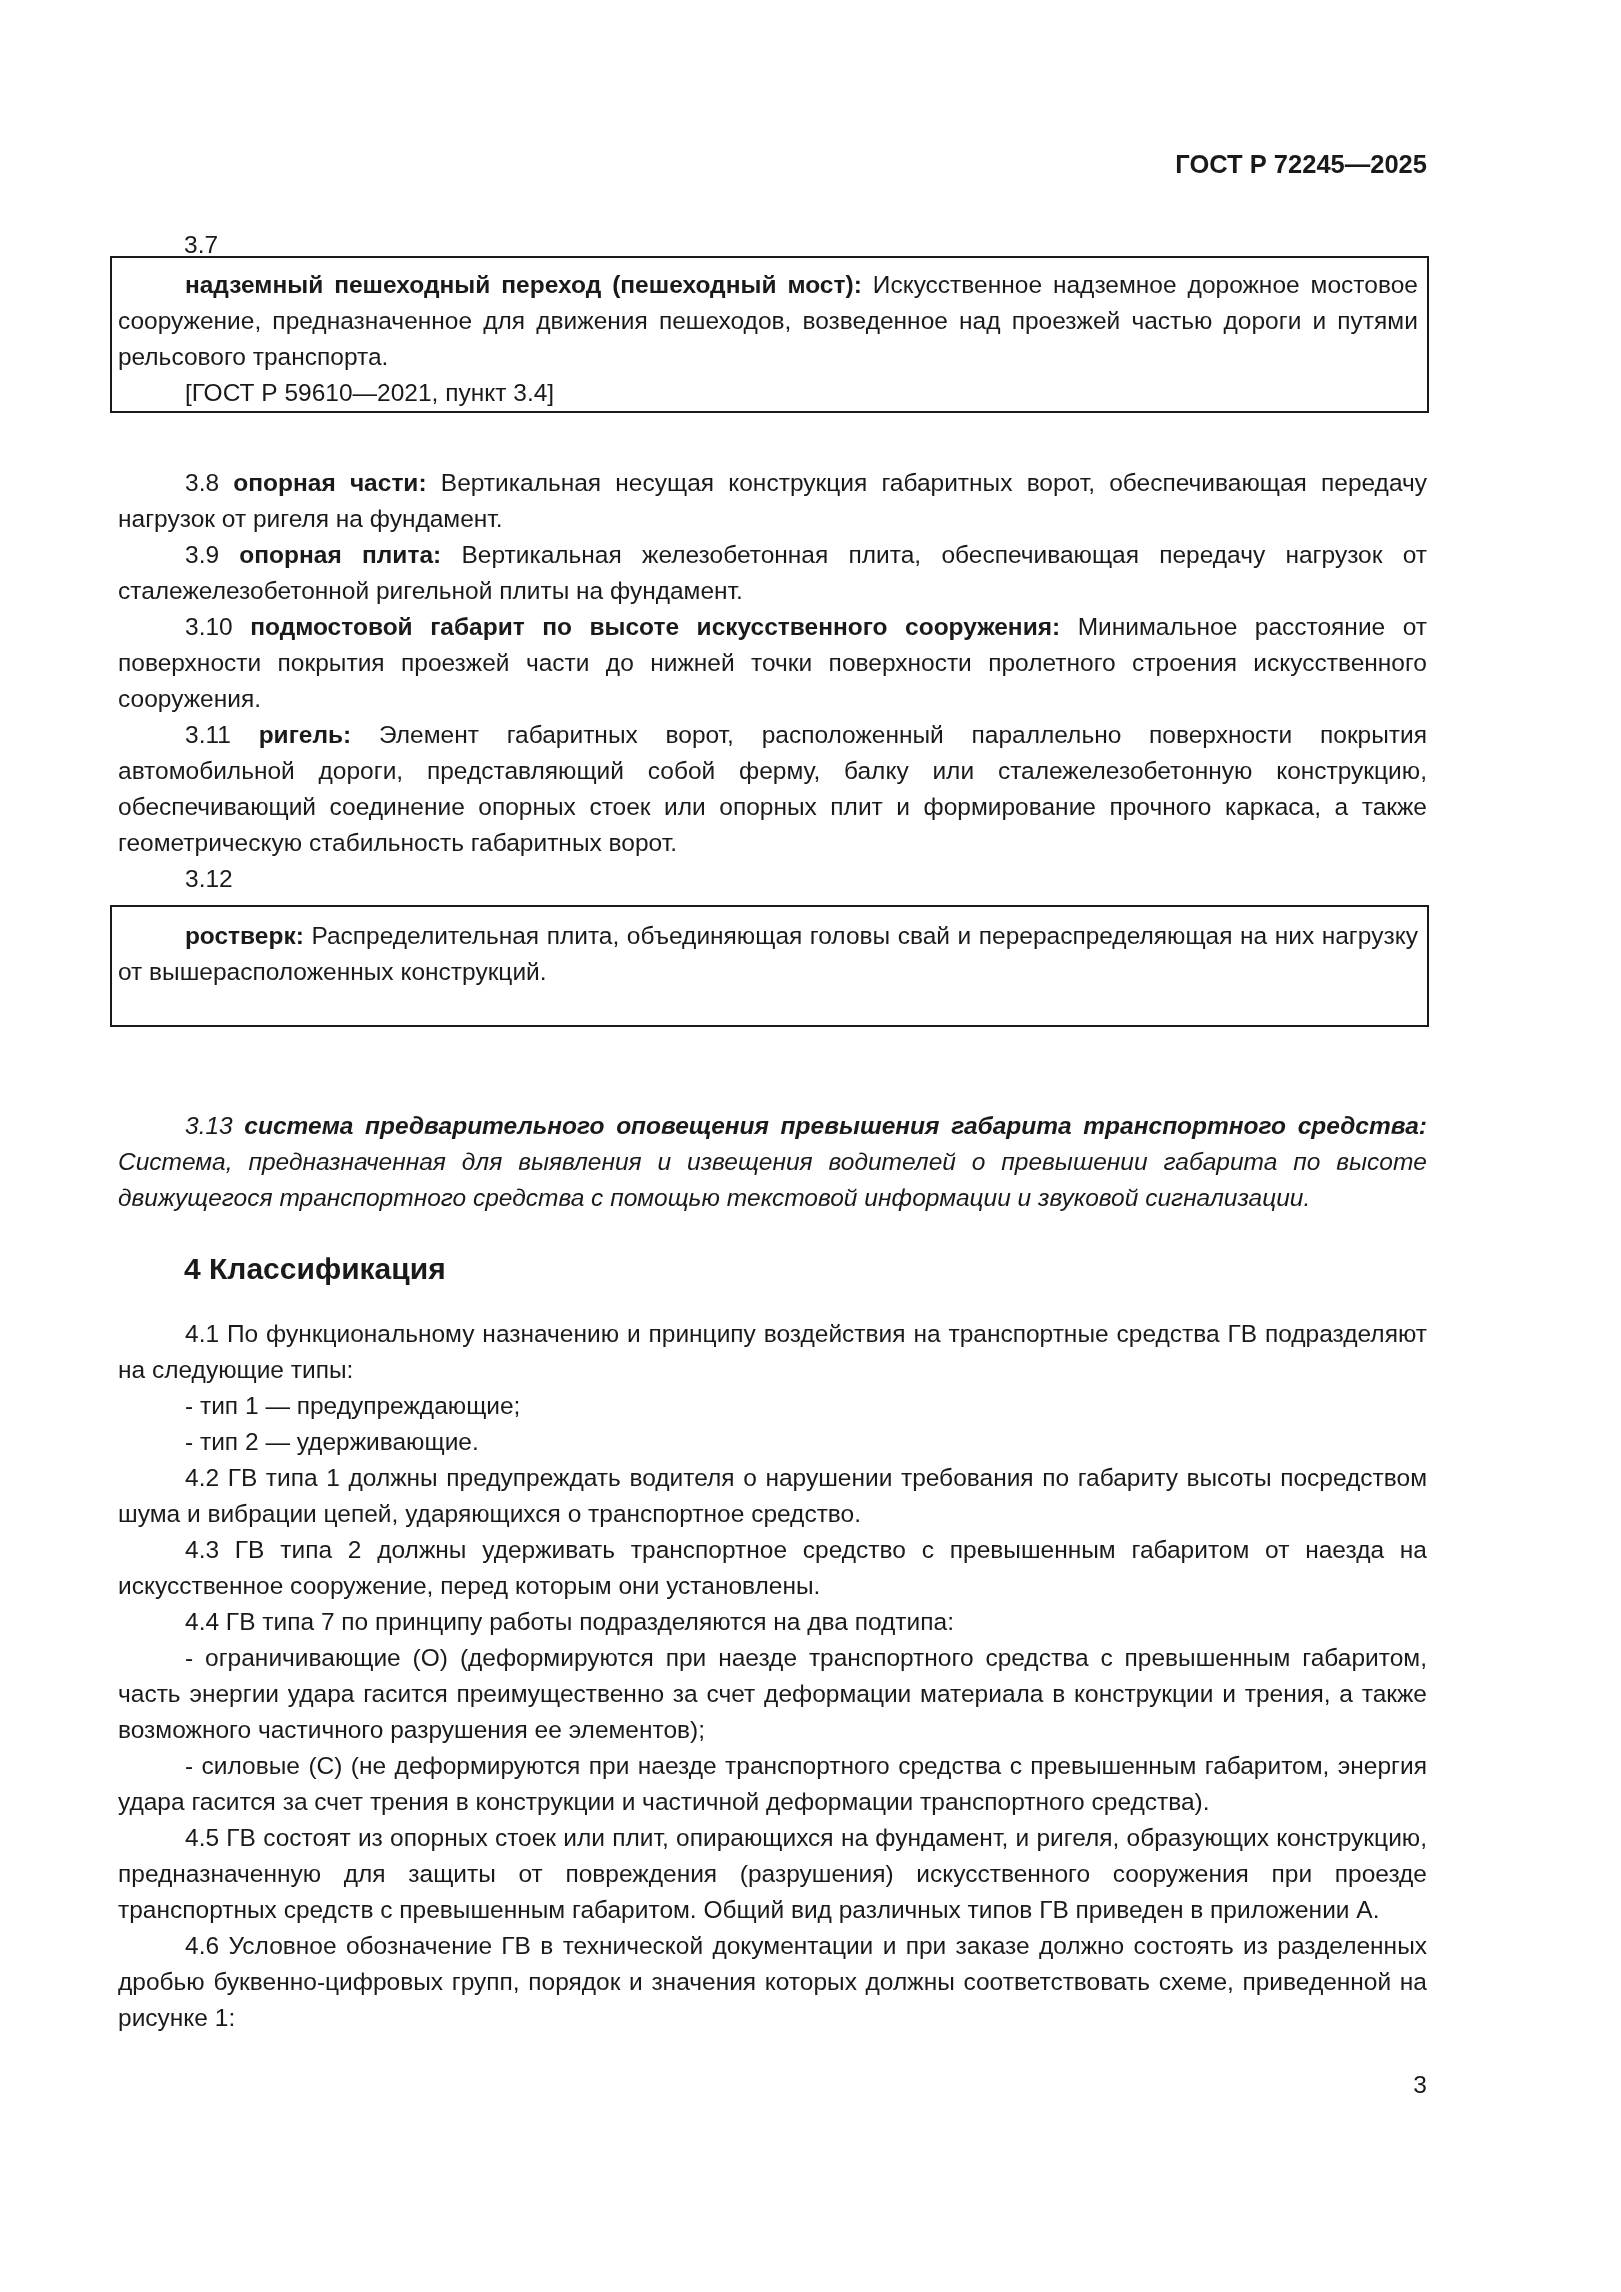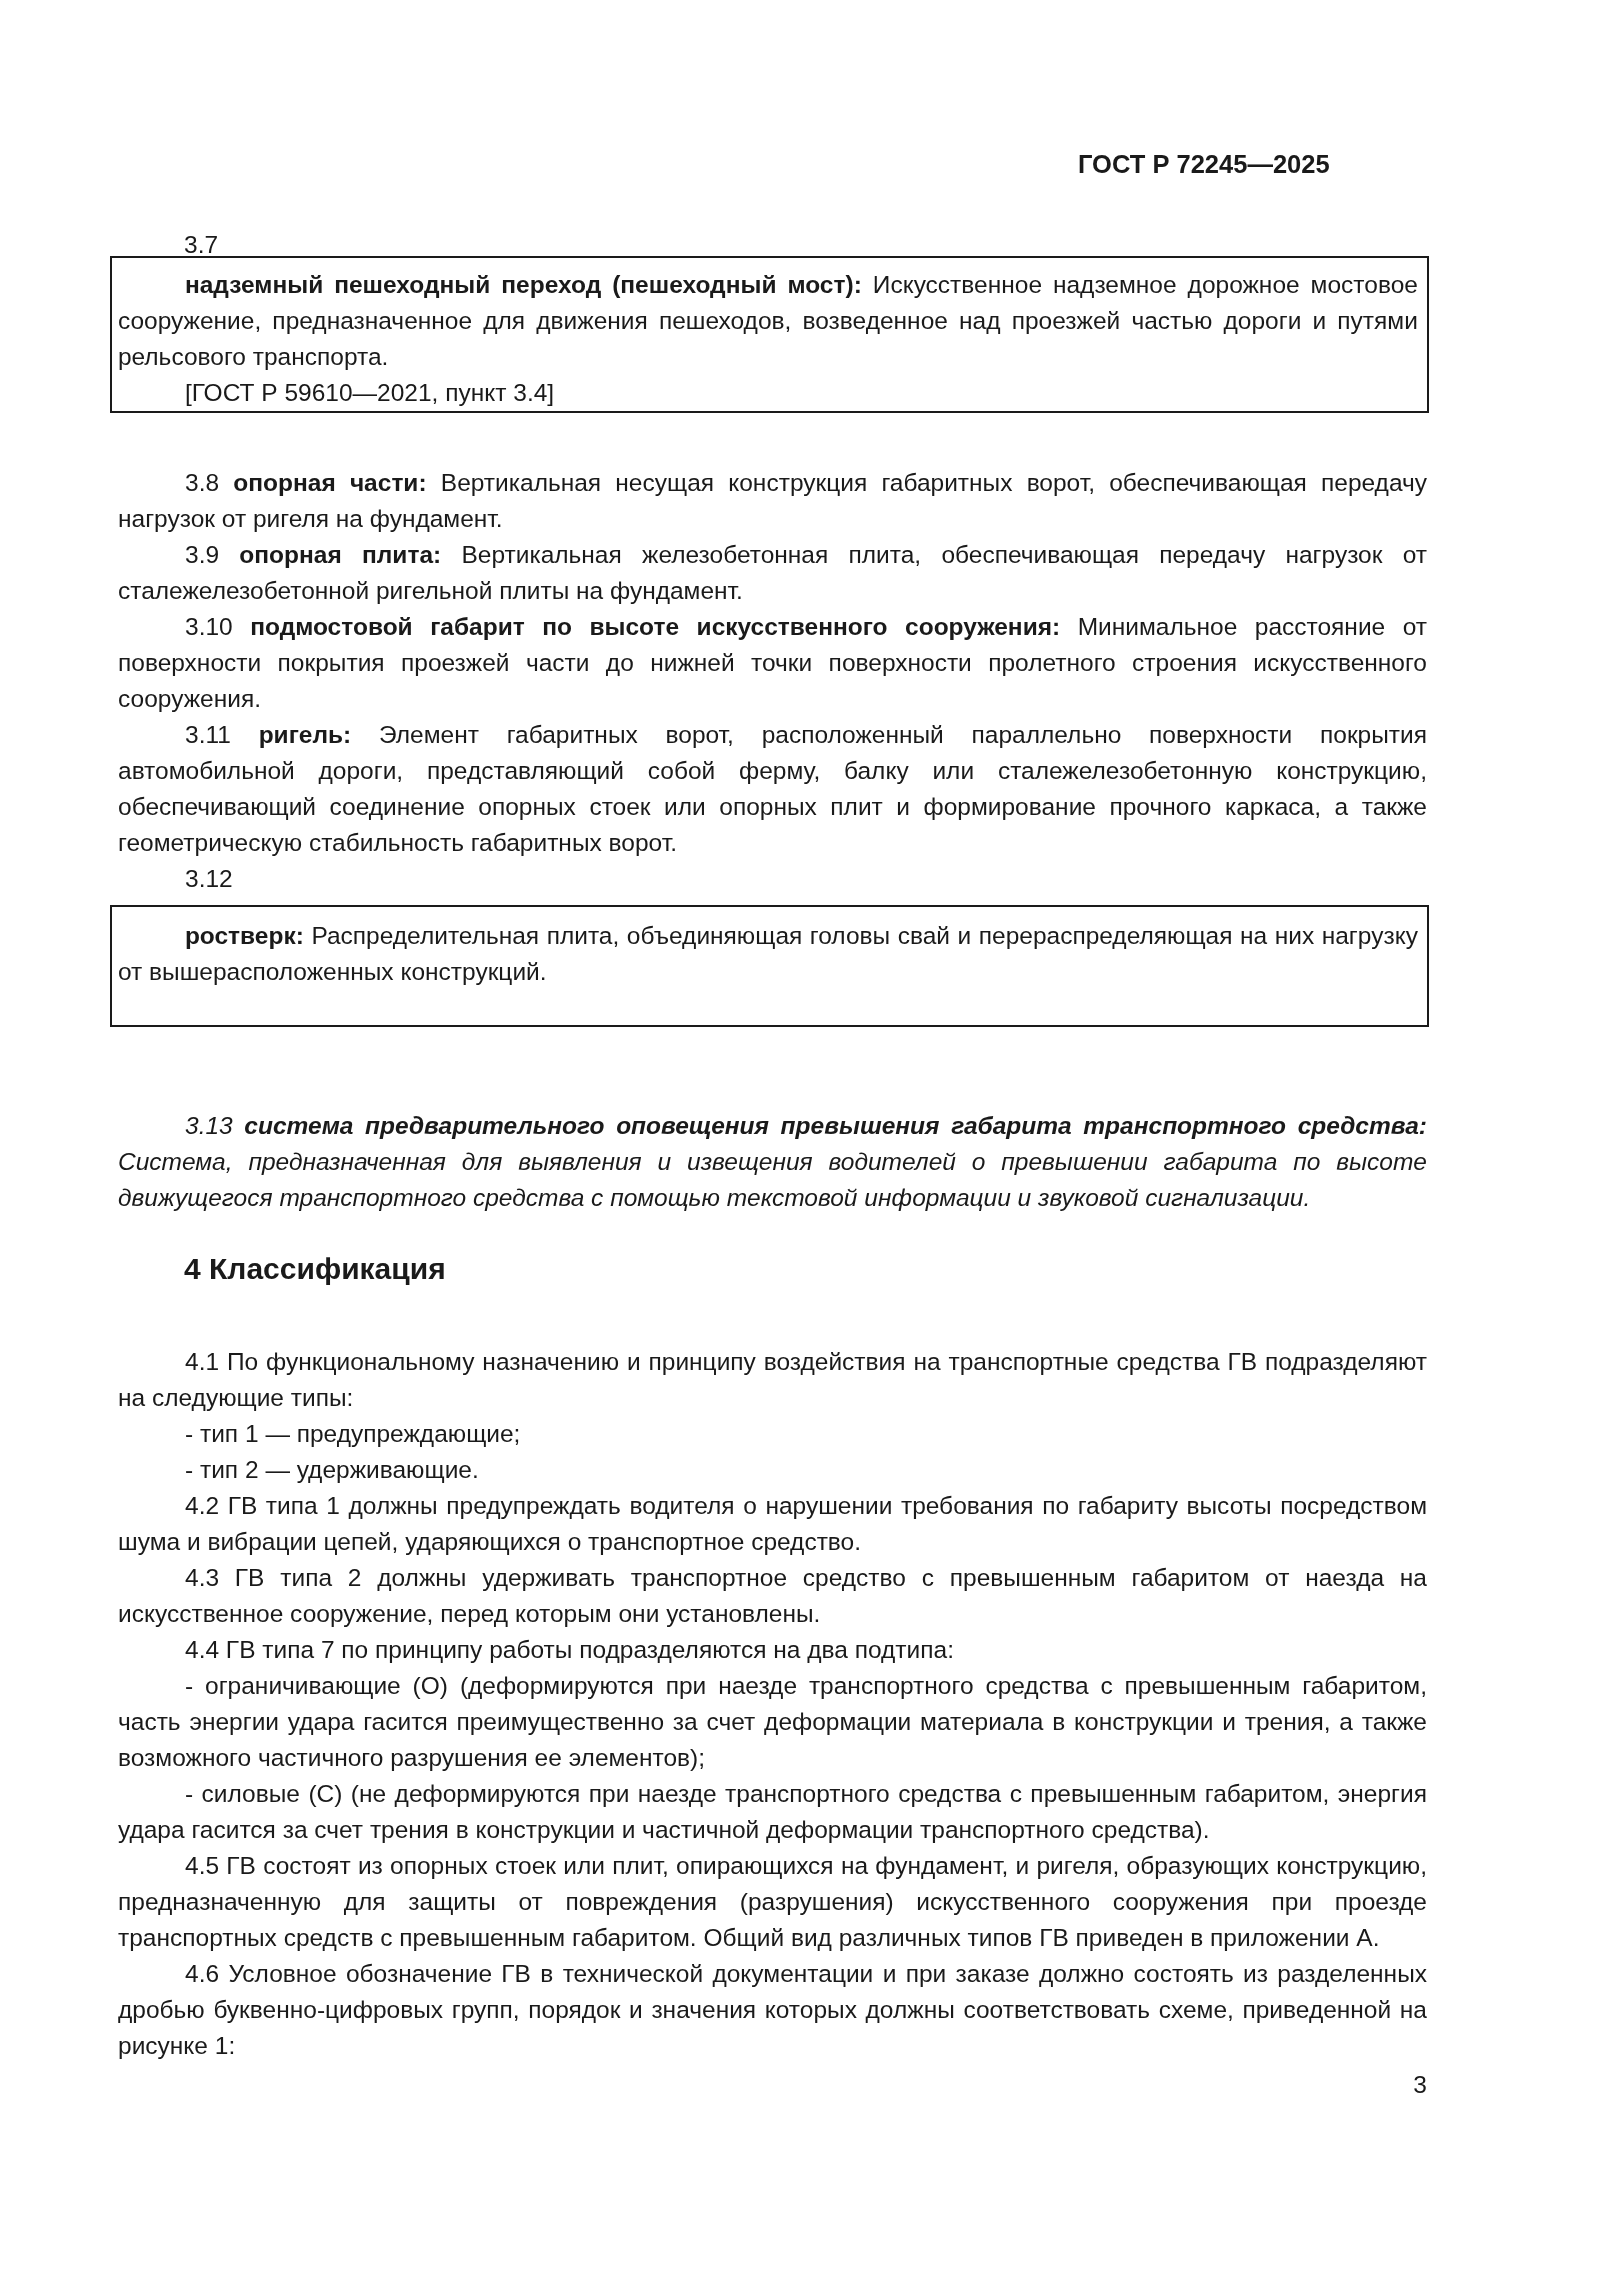--- a/index.html
+++ b/index.html
@@ -1,19 +1,19 @@
 <!DOCTYPE html>
 <html><head>
 <meta charset="utf-8">
 <style>
   html, body { margin: 0; padding: 0; background: #ffffff; }
   body { width: 1621px; height: 2293px; position: relative; overflow: hidden;
          font-family: "Liberation Sans", "DejaVu Sans", sans-serif; color: #1a1a1a; }
   .abs { position: absolute; }
-  .header { left: 1078px; width: 1329px; top: 149px; text-align: left; width: 349px;
+  .header { left: 1078px; width: 1329px; top: 149px; text-align: right; width: 349px;
             font-weight: bold; font-size: 25.5px; line-height: 31px; }
   .para { position: absolute; left: 118px; width: 1309px; font-size: 24.5px; line-height: 36px;
           text-align: justify; }
   .para p { margin: 0; text-indent: 67px; text-align: justify; }
   .para p.last-left { text-align-last: left; }
   .label { position: absolute; left: 184px; font-size: 24.5px; line-height: 36px; text-align: center; }
   .box { position: absolute; left: 110px; width: 1315px; border: 2.9px solid #1a1a1a; }
   .box .inner { position: absolute; left: 5.9px; width: 1300px; font-size: 24.5px; line-height: 36px; }
   .box p { margin: 0; text-indent: 67px; text-align: justify; text-align-last: left; }
   b { font-weight: bold; }
@@ -48,21 +48,21 @@
     <p><b>ростверк:</b><span> Распределительная плита, объединяющая головы свай и перераспределяющая на них нагрузку от вышерасположенных конструкций.</span></p>
   </div>
 </div>
 
 <div class="para" style="top:1108px;font-style:italic;">
   <p class="last-left"><span>3.13</span> <b>система предварительного оповещения превышения габарита транспортного сред­ства:</b><span> Система, предназначенная для выявления и извещения водителей о превышении габарита по высоте движущегося транспортного средства с помощью текстовой информации и звуковой сигнали­зации.</span></p>
 </div>
 
 <div class="heading">4  Классификация</div>
 
-<div class="para" style="top:1344px;">
+<div class="para" style="top:1316px;">
   <p class="last-left">4.1  По функциональному назначению и принципу воздействия на транспортные средства ГВ под­разделяют на следующие типы:</p>
   <p class="last-left">- тип 1 — предупреждающие;</p>
   <p class="last-left">- тип 2 — удерживающие.</p>
   <p class="last-left">4.2  ГВ типа 1 должны предупреждать водителя о нарушении требования по габариту высоты по­средством шума и вибрации цепей, ударяющихся о транспортное средство.</p>
   <p class="last-left">4.3  ГВ типа 2 должны удерживать транспортное средство с превышенным габаритом от наезда на искусственное сооружение, перед которым они установлены.</p>
   <p class="last-left">4.4  ГВ типа 7 по принципу работы подразделяются на два подтипа:</p>
   <p class="last-left">- ограничивающие (О) (деформируются при наезде транспортного средства с превышенным габа­ритом, часть энергии удара гасится преимущественно за счет деформации материала в конструкции и трения, а также возможного частичного разрушения ее элементов);</p>
   <p class="last-left">- силовые (С) (не деформируются при наезде транспортного средства с превышенным габаритом, энергия удара гасится за счет трения в конструкции и частичной деформации транспортного средства).</p>
   <p class="last-left">4.5  ГВ состоят из опорных стоек или плит, опирающихся на фундамент, и ригеля, образующих конструкцию, предназначенную для защиты от повреждения (разрушения) искусственного сооружения при проезде транспортных средств с превышенным габаритом. Общий вид различных типов ГВ при­веден в приложении А.</p>
   <p class="last-left">4.6  Условное обозначение ГВ в технической документации и при заказе должно состоять из раз­деленных дробью буквенно-цифровых групп, порядок и значения которых должны соответствовать схе­ме, приведенной на рисунке 1:</p>

